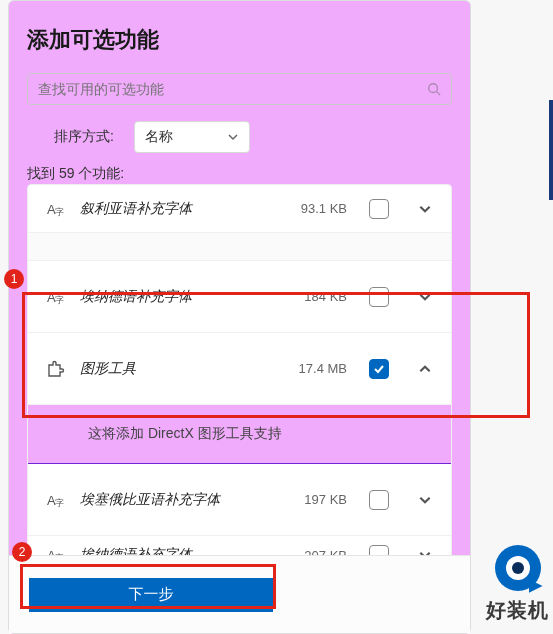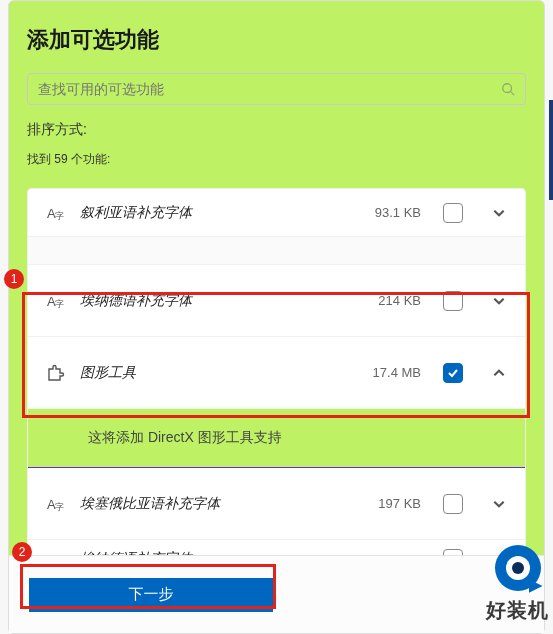--- a/index.html
+++ b/index.html
@@ -12,23 +12,23 @@
       width: 553px;
       height: 634px;
       background: #f7f7f7;
       position: relative;
       overflow: hidden;
     }
     .dialog {
       position: absolute;
       left: 8px;
       top: 0;
-      width: 537px;
+      width: 463px;
       height: 634px;
-      background: #bef264;
+      background: #f0abfc;
       border: 1px solid #ddd;
       border-radius: 6px;
     }
     .content {
       padding: 24px 18px 0 18px;
     }
     .title {
       font-size: 22px;
       font-weight: 600;
       color: #1a1a1a;
@@ -54,42 +54,43 @@
     .search-icon-svg {
       width: 14px;
       height: 14px;
       opacity: 0.5;
     }
     .sort-row {
       display: flex;
       align-items: center;
       gap: 20px;
       margin-bottom: 12px;
+      margin-left: 27px;
     }
     .sort-label {
       font-size: 14px;
       color: #333;
     }
     .sort-select {
       display: flex;
       align-items: center;
       justify-content: space-between;
       border: 1px solid #d8d8d8;
       border-radius: 4px;
       height: 32px;
       width: 116px;
       padding: 0 10px;
       font-size: 14px;
       color: #333;
       background: #fff;
     }
     .results-label {
-      font-size: 12px;
+      font-size: 14px;
       color: #333;
-      margin-bottom: 20px;
+      margin-bottom: 1px;
     }
     .list {
       border: 1px solid #eee;
       border-radius: 4px;
       overflow: hidden;
     }
     .feature-row {
       display: flex;
       align-items: center;
       height: 62px;
@@ -289,20 +290,26 @@
     <div class="search-box">
       <input type="text" placeholder="查找可用的可选功能" style="">
       <svg class="search-icon-svg" viewBox="0 0 16 16">
         <circle cx="7" cy="7" r="5" fill="none" stroke="#666" stroke-width="1.5"></circle>
         <line x1="11" y1="11" x2="15" y2="15" stroke="#666" stroke-width="1.5"></line>
       </svg>
     </div>
 
     <div class="sort-row">
       <span class="sort-label">排序方式:</span>
+      <div class="sort-select">
+        <span>名称</span>
+        <svg width="12" height="12" viewBox="0 0 12 12">
+          <path d="M2 4 L6 8 L10 4" fill="none" stroke="#666" stroke-width="1.5"></path>
+        </svg>
+      </div>
     </div>
 
     <div class="results-label">找到 59 个功能:</div>
 
     <div class="list">
 
       <div class="feature-row" style="height:48px">
         <div class="row-icon">
           <svg width="20" height="20" viewBox="0 0 20 20">
               <text x="2" y="15" font-size="13" fill="#555">A</text>
@@ -322,21 +329,21 @@
       <div class="gap-row"></div>
 
       <div class="feature-row tall">
         <div class="row-icon">
           <svg width="20" height="20" viewBox="0 0 20 20">
               <text x="2" y="15" font-size="13" fill="#555">A</text>
               <text x="10" y="16" font-size="9" fill="#555">字</text>
             </svg>
         </div>
         <div class="row-title">埃纳德语补充字体</div>
-        <div class="row-size">214 KB</div>
+        <div class="row-size">184 KB</div>
         <div class="checkbox"></div>
         <div class="chevron">
           <svg width="14" height="14" viewBox="0 0 12 12">
               <path d="M2 4 L6 8 L10 4" fill="none" stroke="#555" stroke-width="1.8"></path>
             </svg>
         </div>
       </div>
 
       <div class="feature-row tall">
         <div class="row-icon">

